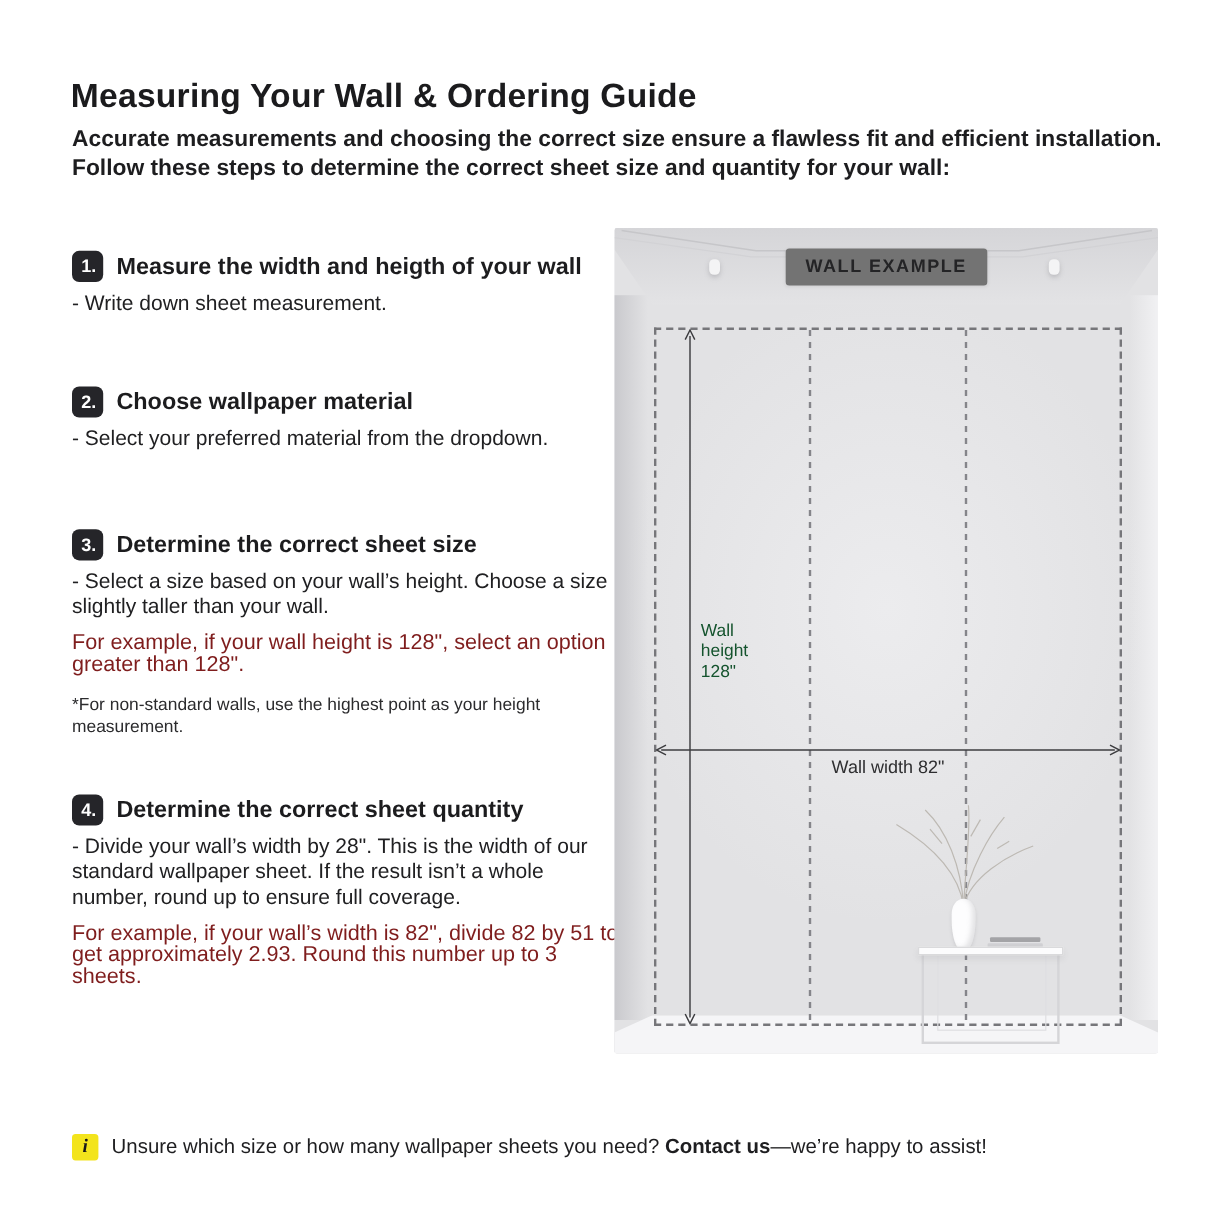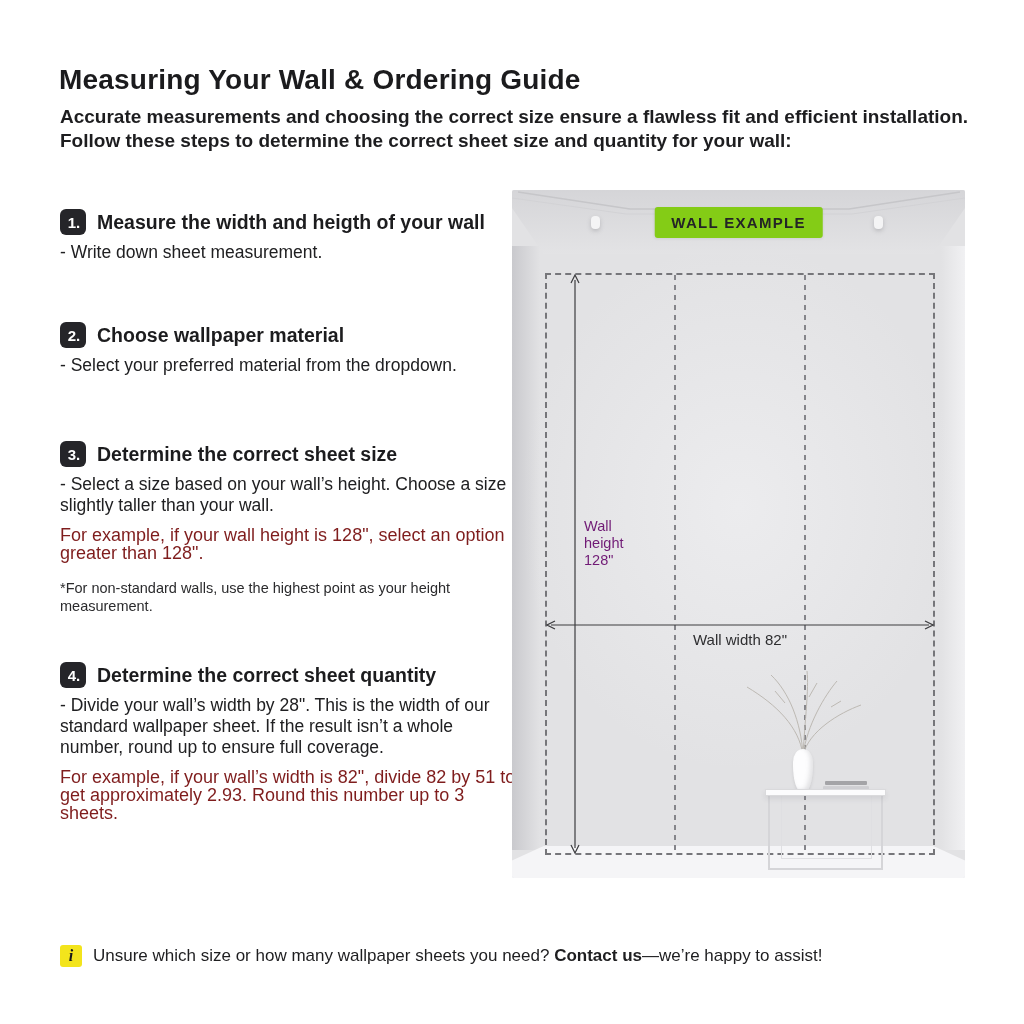--- a/index.html
+++ b/index.html
@@ -44,35 +44,35 @@
   .light-left { left:79px; top:26px; } .light-right { left:362px; top:26px; }
   .floor { position:absolute; left:0; bottom:0; width:100%; height:32px;
     background:#f5f5f7;
     clip-path:polygon(0 100%,0 45%,7% 0,93% 0,100% 45%,100% 100%); }
   .sidewall-left { position:absolute; left:0; top:56px; width:28px; height:604px;
     background:linear-gradient(to right, #c9c9cd, rgba(201,201,205,0)); }
   .sidewall-right { position:absolute; right:0; top:56px; width:24px; height:604px;
     background:linear-gradient(to left, #f1f1f3, rgba(241,241,243,0)); }
 
   .wall-label { position:absolute; left:50%; top:17px; transform:translateX(-50%);
-    background:#84cc16; border-radius:3px; padding:7px 17px;
+    background:#737373; border-radius:3px; padding:7px 17px;
     box-shadow:0 1px 3px rgba(0,0,0,.07); font-size:15px; font-weight:bold;
     letter-spacing:1.3px; color:#242426; white-space:nowrap; }
 
   .wall-box { position:absolute; left:33px; top:83px; width:390px; height:582px;
     border:2px dashed #76767a; }
   .divider { position:absolute; top:85px; width:2px; height:578px;
     background:repeating-linear-gradient(to bottom, #85858a 0 5px, transparent 5px 10px); }
   .divider-1 { left:162px; } .divider-2 { left:292px; }
 
   .arrow-svg { position:absolute; }
   .v-arrow { left:57px; top:84px; }
   .h-arrow { left:34px; top:429px; }
   .height-label { position:absolute; left:72px; top:328px; font-size:14.5px;
-    line-height:17px; color:#701a75; white-space:pre-line; }
+    line-height:17px; color:#14532d; white-space:pre-line; }
   .width-label { position:absolute; left:33px; top:441px; width:390px;
     text-align:center; font-size:15px; color:#2e2e30; }
 
   
   .table { position:absolute; left:256px; top:596px; width:116px; height:86px; }
   .table-back { position:absolute; left:13px; top:3px; width:91px; height:70px;
     border:1.5px solid #dfdfe2; }
   .table-front { position:absolute; left:0; top:8px; width:115px; height:76px;
     border:2px solid #d5d5d8; }
   .table-top { position:absolute; left:-3px; top:3px; width:121px; height:7px;

